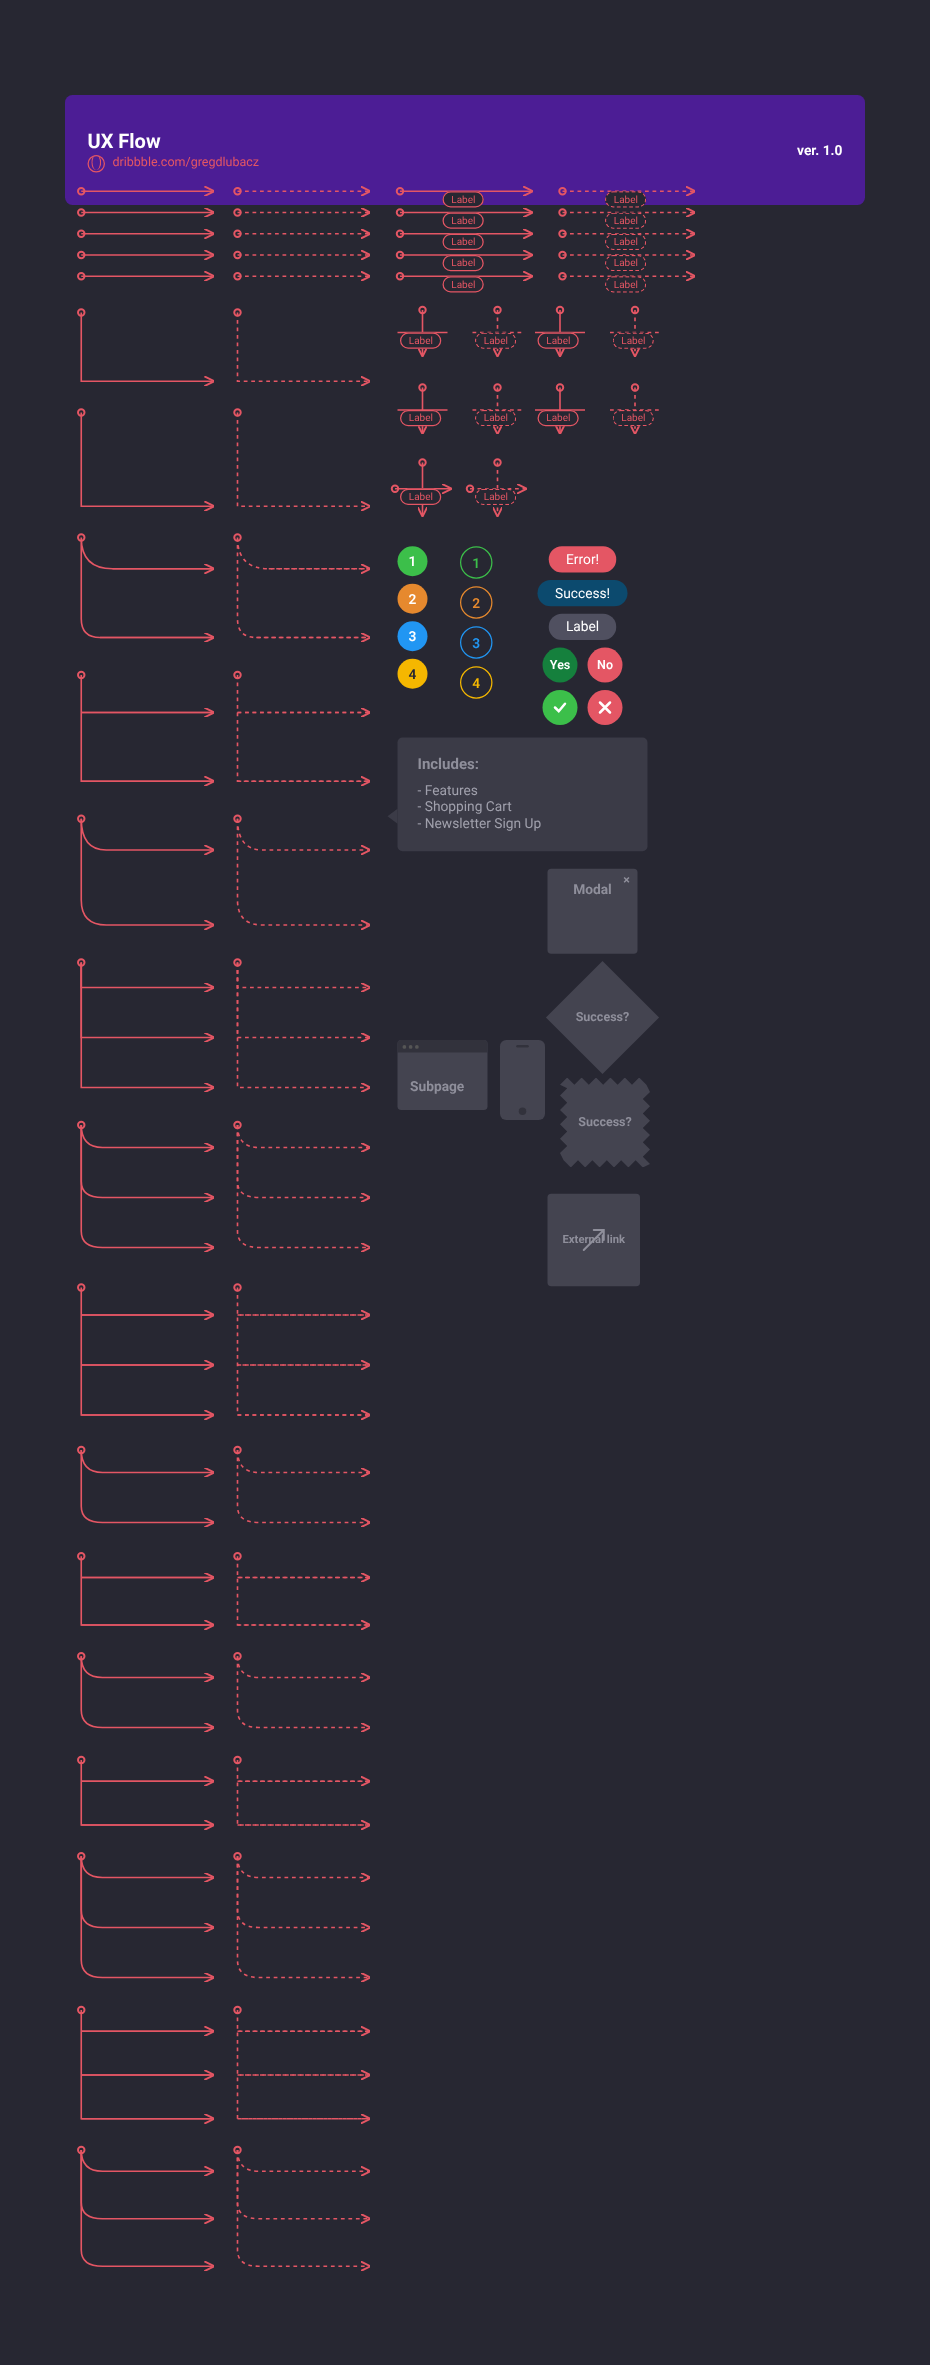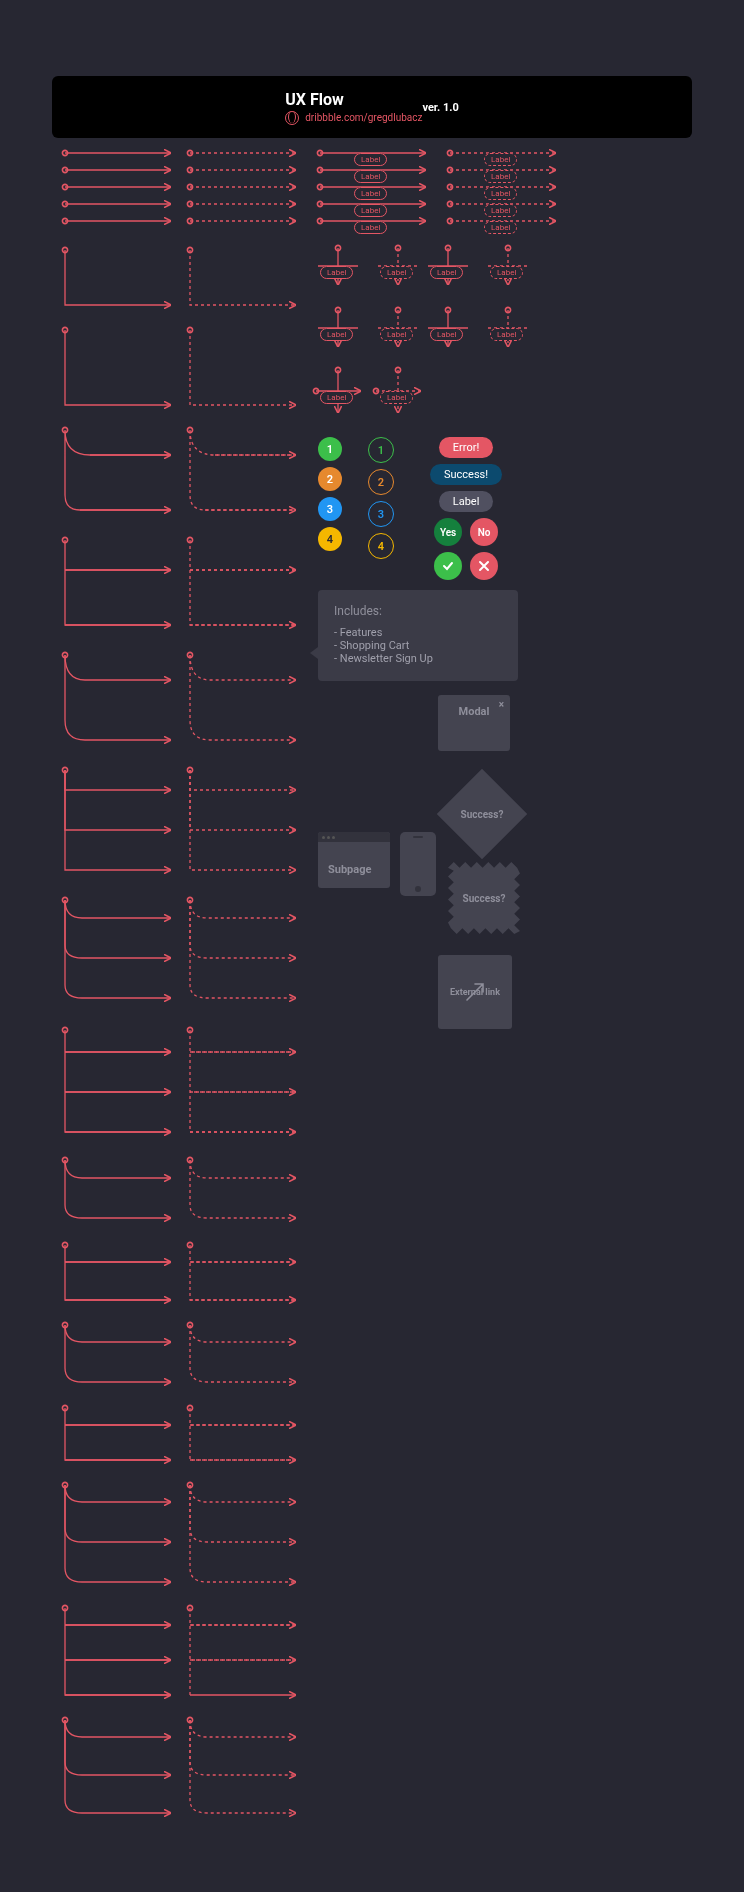--- a/index.html
+++ b/index.html
@@ -1,17 +1,17 @@
 <!DOCTYPE html>
 <html><head>
 <meta charset="utf-8">
 <style>
   html,body{margin:0;padding:0;background:#272732;font-family:-apple-system,BlinkMacSystemFont,"Segoe UI",Roboto,sans-serif;color:#fff}
   .canvas{position:relative;width:744px;height:1892px;margin:0 auto;background:#272732}
-  .header{position:absolute;left:52px;top:76px;right:52px;height:54px;background:#000000;border-radius:6px;display:flex;align-items:center;padding:4px 18px;justify-content:center}
+  .header{position:absolute;left:52px;top:76px;right:52px;height:54px;background:#4c1d95;border-radius:6px;display:flex;align-items:center;padding:17px 18px;justify-content:space-between}
   .header-left{display:flex;flex-direction:column;gap:2px}
   .title{font-size:16px;font-weight:700;color:#fff}
   .link-row{display:flex;align-items:center;gap:6px;font-size:10px;color:#e45664}
   .drb{display:inline-flex;width:12px;height:12px;border-radius:50%;border:1.5px solid #e45664;position:relative}
   .drb::before{content:"";position:absolute;left:2px;top:-1px;width:6px;height:12px;border:1px solid #e45664;border-radius:50%;border-top:none;border-bottom:none}
   .ver{font-size:11px;font-weight:700;color:#fff}
   svg{position:absolute;overflow:visible}
   .pill{display:inline-flex;align-items:center;justify-content:center;border-radius:999px;font-size:11px;font-weight:400;padding:4px 14px}
   .pill-error{background:#e45664;color:#fff}
   .pill-success{background:#0c4a6e;color:#fff}
@@ -24,21 +24,21 @@
   .c-out{border:1.5px solid;background:transparent}
   .c-out-green{color:#3cbf4a;border-color:#3cbf4a}
   .c-out-orange{color:#e6892e;border-color:#e6892e}
   .c-out-blue{color:#2196f3;border-color:#2196f3}
   .c-out-yellow{color:#f5b700;border-color:#f5b700}
   .c-yes{background:#15803d;color:#fff;width:28px;height:28px;font-size:10px}
   .c-no{background:#e45664;color:#fff;width:28px;height:28px;font-size:10px}
   .c-check{background:#3cbf4a;width:28px;height:28px}
   .c-x{background:#e45664;width:28px;height:28px}
   .cardbox{position:absolute;background:#3b3b47;border-radius:4px;box-sizing:border-box}
-  .cardtitle{color:#8f8f9b;font-weight:400;font-size:12px}
+  .cardtitle{color:#8f8f9b;font-weight:700;font-size:12px}
   .cardtext{color:#a0a0ac;font-size:11px}
   .shadowbox{position:absolute;background:#444450;border-radius:3px;box-sizing:border-box;display:flex;align-items:center;justify-content:center;color:#8f8f9b;font-size:11px;font-weight:700}
   .diamond{position:absolute;width:64px;height:64px;background:#444450;transform:rotate(45deg);display:flex;align-items:center;justify-content:center}
   .diamond span{transform:rotate(-45deg);color:#8f8f9b;font-size:10px;font-weight:700}
   .stamp{position:absolute;width:72px;height:72px;background:#444450;display:flex;align-items:center;justify-content:center;color:#8f8f9b;font-size:10px;font-weight:700;
     clip-path:polygon(0% 8%,8% 0%,16% 8%,24% 0%,32% 8%,40% 0%,48% 8%,56% 0%,64% 8%,72% 0%,80% 8%,88% 0%,96% 8%,100% 16%,92% 24%,100% 32%,92% 40%,100% 48%,92% 56%,100% 64%,92% 72%,100% 80%,92% 88%,100% 96%,92% 100%,84% 92%,76% 100%,68% 92%,60% 100%,52% 92%,44% 100%,36% 92%,28% 100%,20% 92%,12% 100%,4% 92%,0% 84%,8% 76%,0% 68%,8% 60%,0% 52%,8% 44%,0% 36%,8% 28%,0% 20%,8% 12%)}
   .ext{position:absolute;width:74px;height:74px;background:#444450;border-radius:3px;display:flex;flex-direction:column;align-items:center;justify-content:center;gap:6px;color:#8f8f9b;font-size:9px;font-weight:700}
   .lbl-pill{font-size:8px;color:#e45664;padding:1px 6px;border:1px solid #e45664;border-radius:999px;background:#272732}
   .lbl-pill.dash{border-style:dashed}
   .abs{position:absolute}
@@ -284,21 +284,21 @@
     <div class="cardtitle">Includes:</div>
     <div style="height:8px"></div>
     <div class="cardtext">- <span>Features</span></div>
     <div class="cardtext">- <span>Shopping Cart</span></div>
     <div class="cardtext">- <span>Newsletter Sign Up</span></div>
     <svg style="left:-8px;bottom:22px;position:absolute" width="8" height="12">
         <path d="M8 0 L0 6 L8 12 Z" fill="#3b3b47"></path>
       </svg>
   </div>
 
-  <div class="shadowbox" style="left:438px;top:695px;width:72px;height:56px;align-items:flex-start;padding:10px">
+  <div class="shadowbox" style="left:438px;top:695px;width:72px;height:68px;align-items:flex-start;padding:10px">
     <span>Modal</span>
     <span style="position:absolute;right:6px;top:4px;color:#8f8f9b;font-size:10px">×</span>
   </div>
   <div class="diamond" style="left:450px;top:782px">
       <span>Success?</span>
     </div>
 
   <div class="shadowbox" style="left:318px;top:832px;width:72px;height:56px;align-items:flex-start;padding:10px;flex-direction:column">
     <div style="position:absolute;left:0;top:0;right:0;height:10px;background:#32323c;border-radius:3px 3px 0 0;display:flex;align-items:center;gap:2px;padding-left:4px">
       <span style="width:3px;height:3px;border-radius:50%;background:#555"></span>

